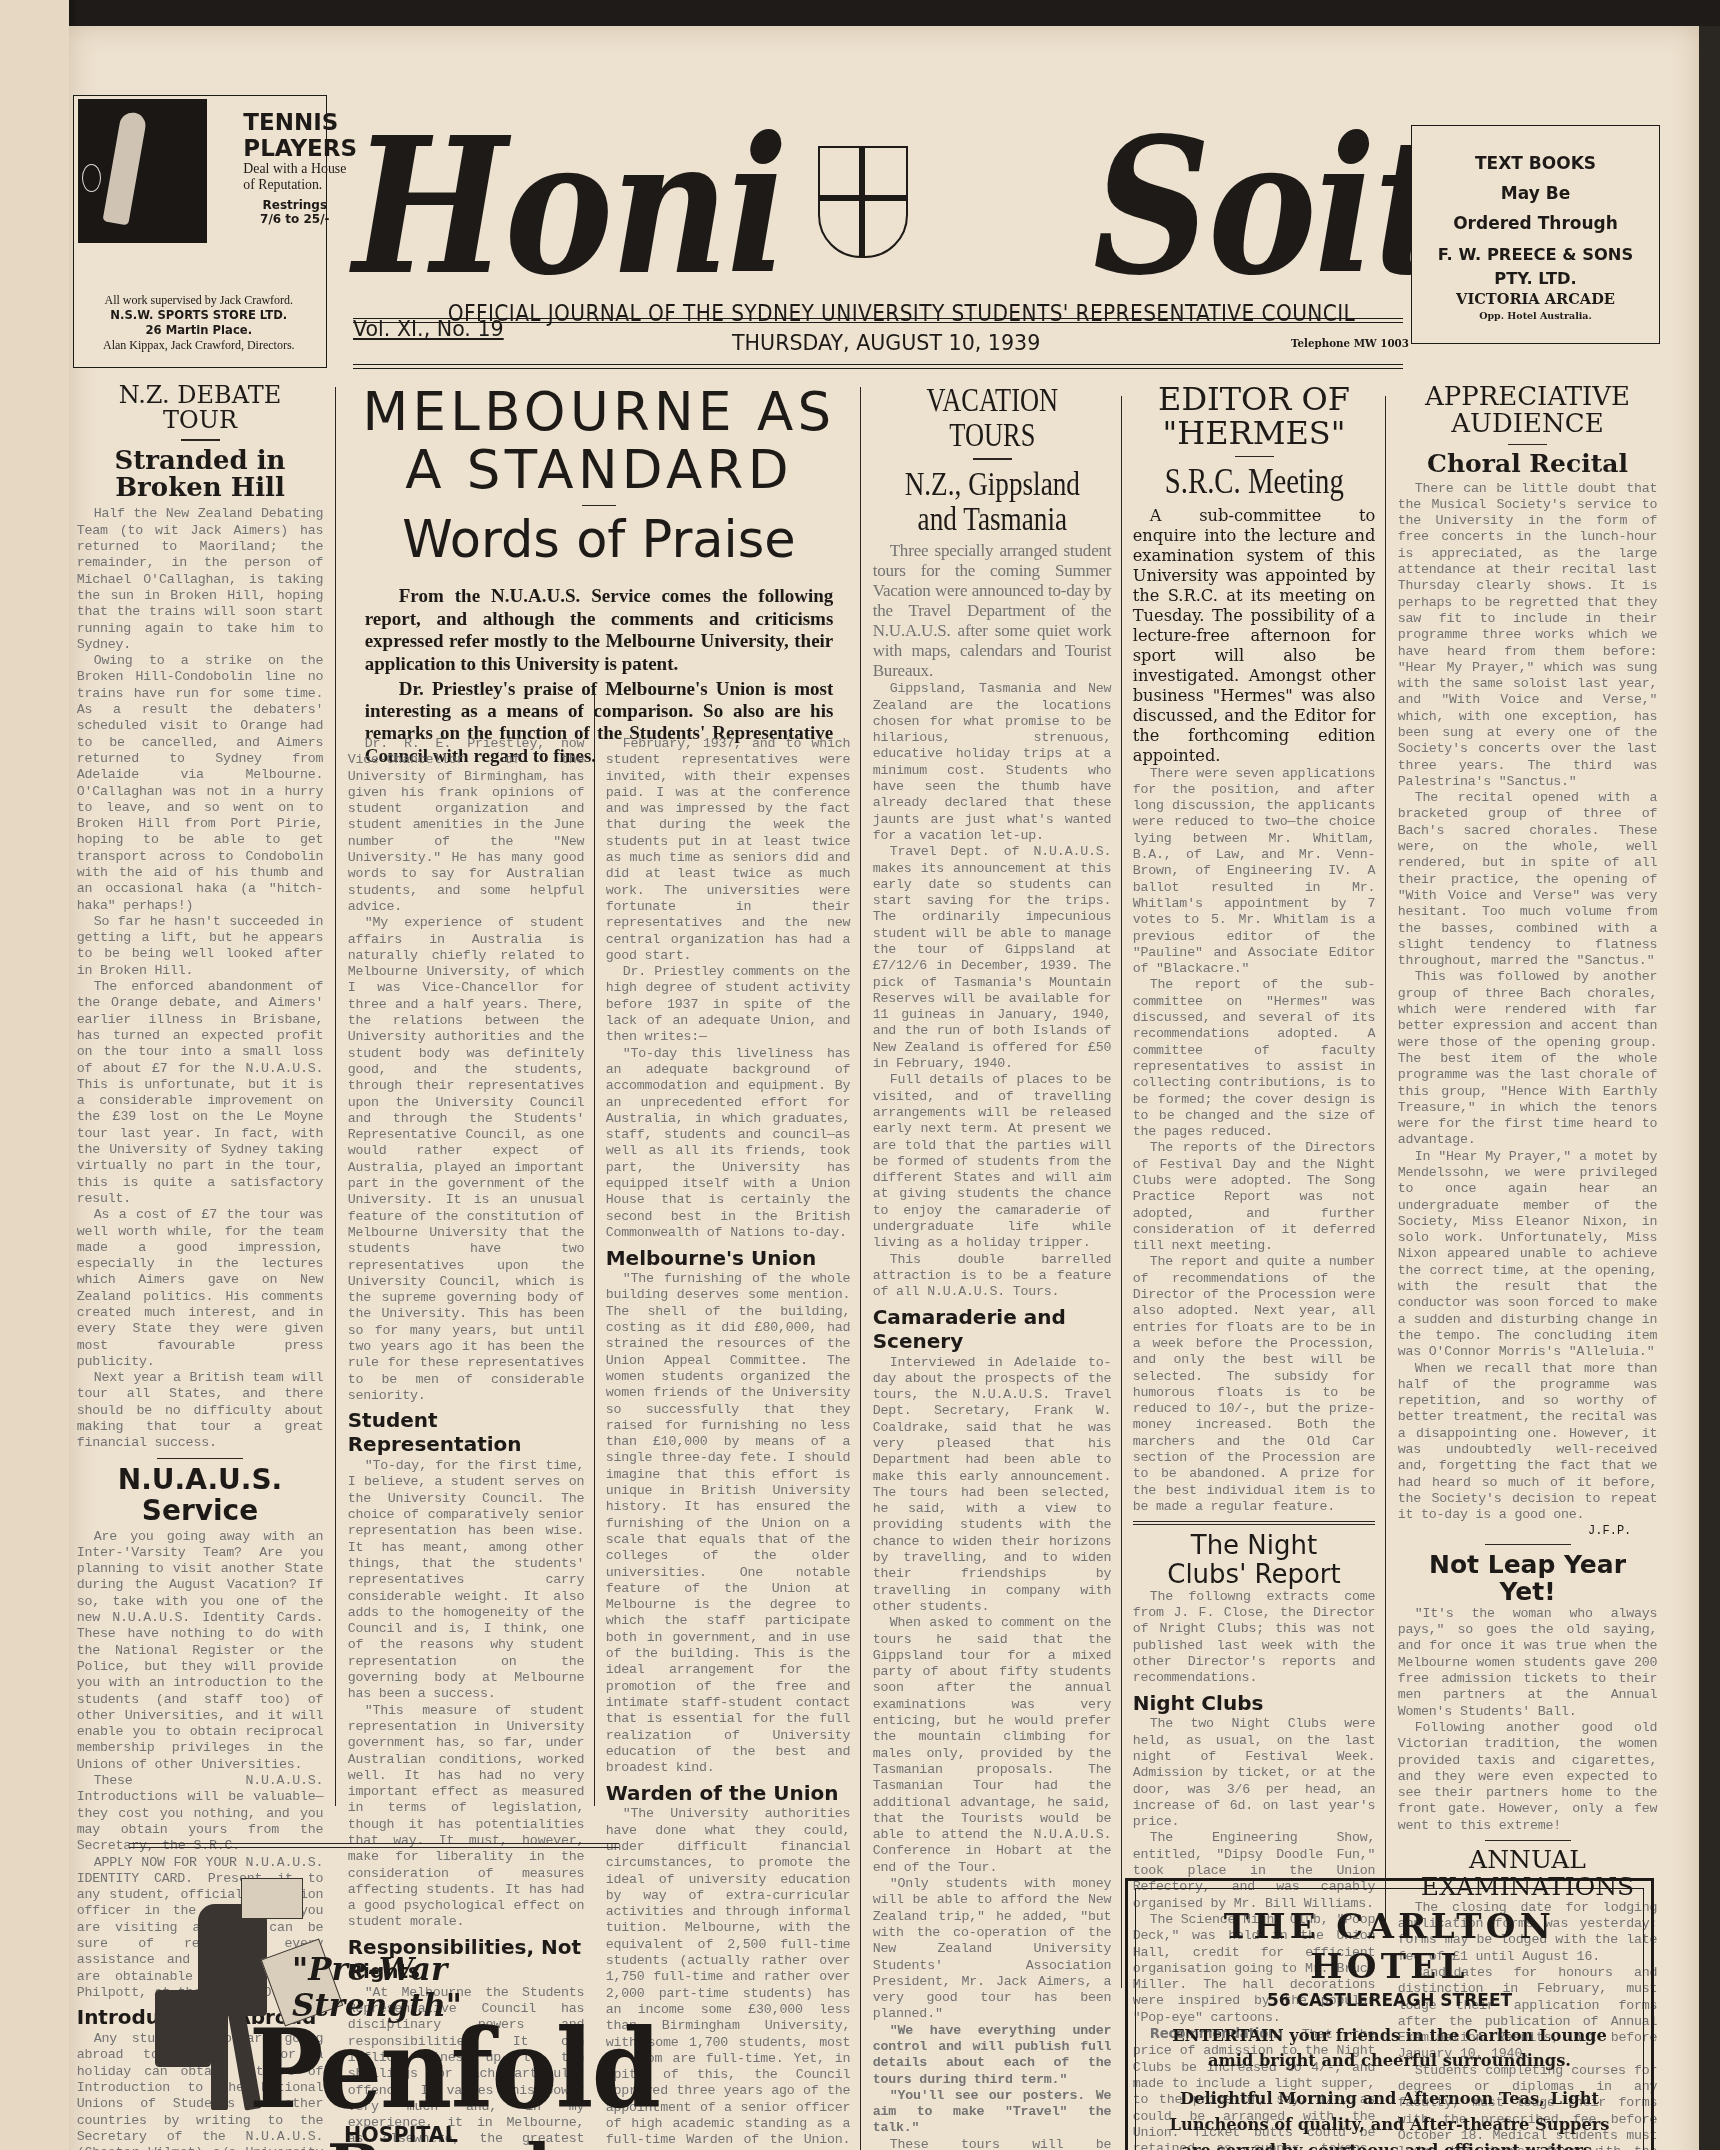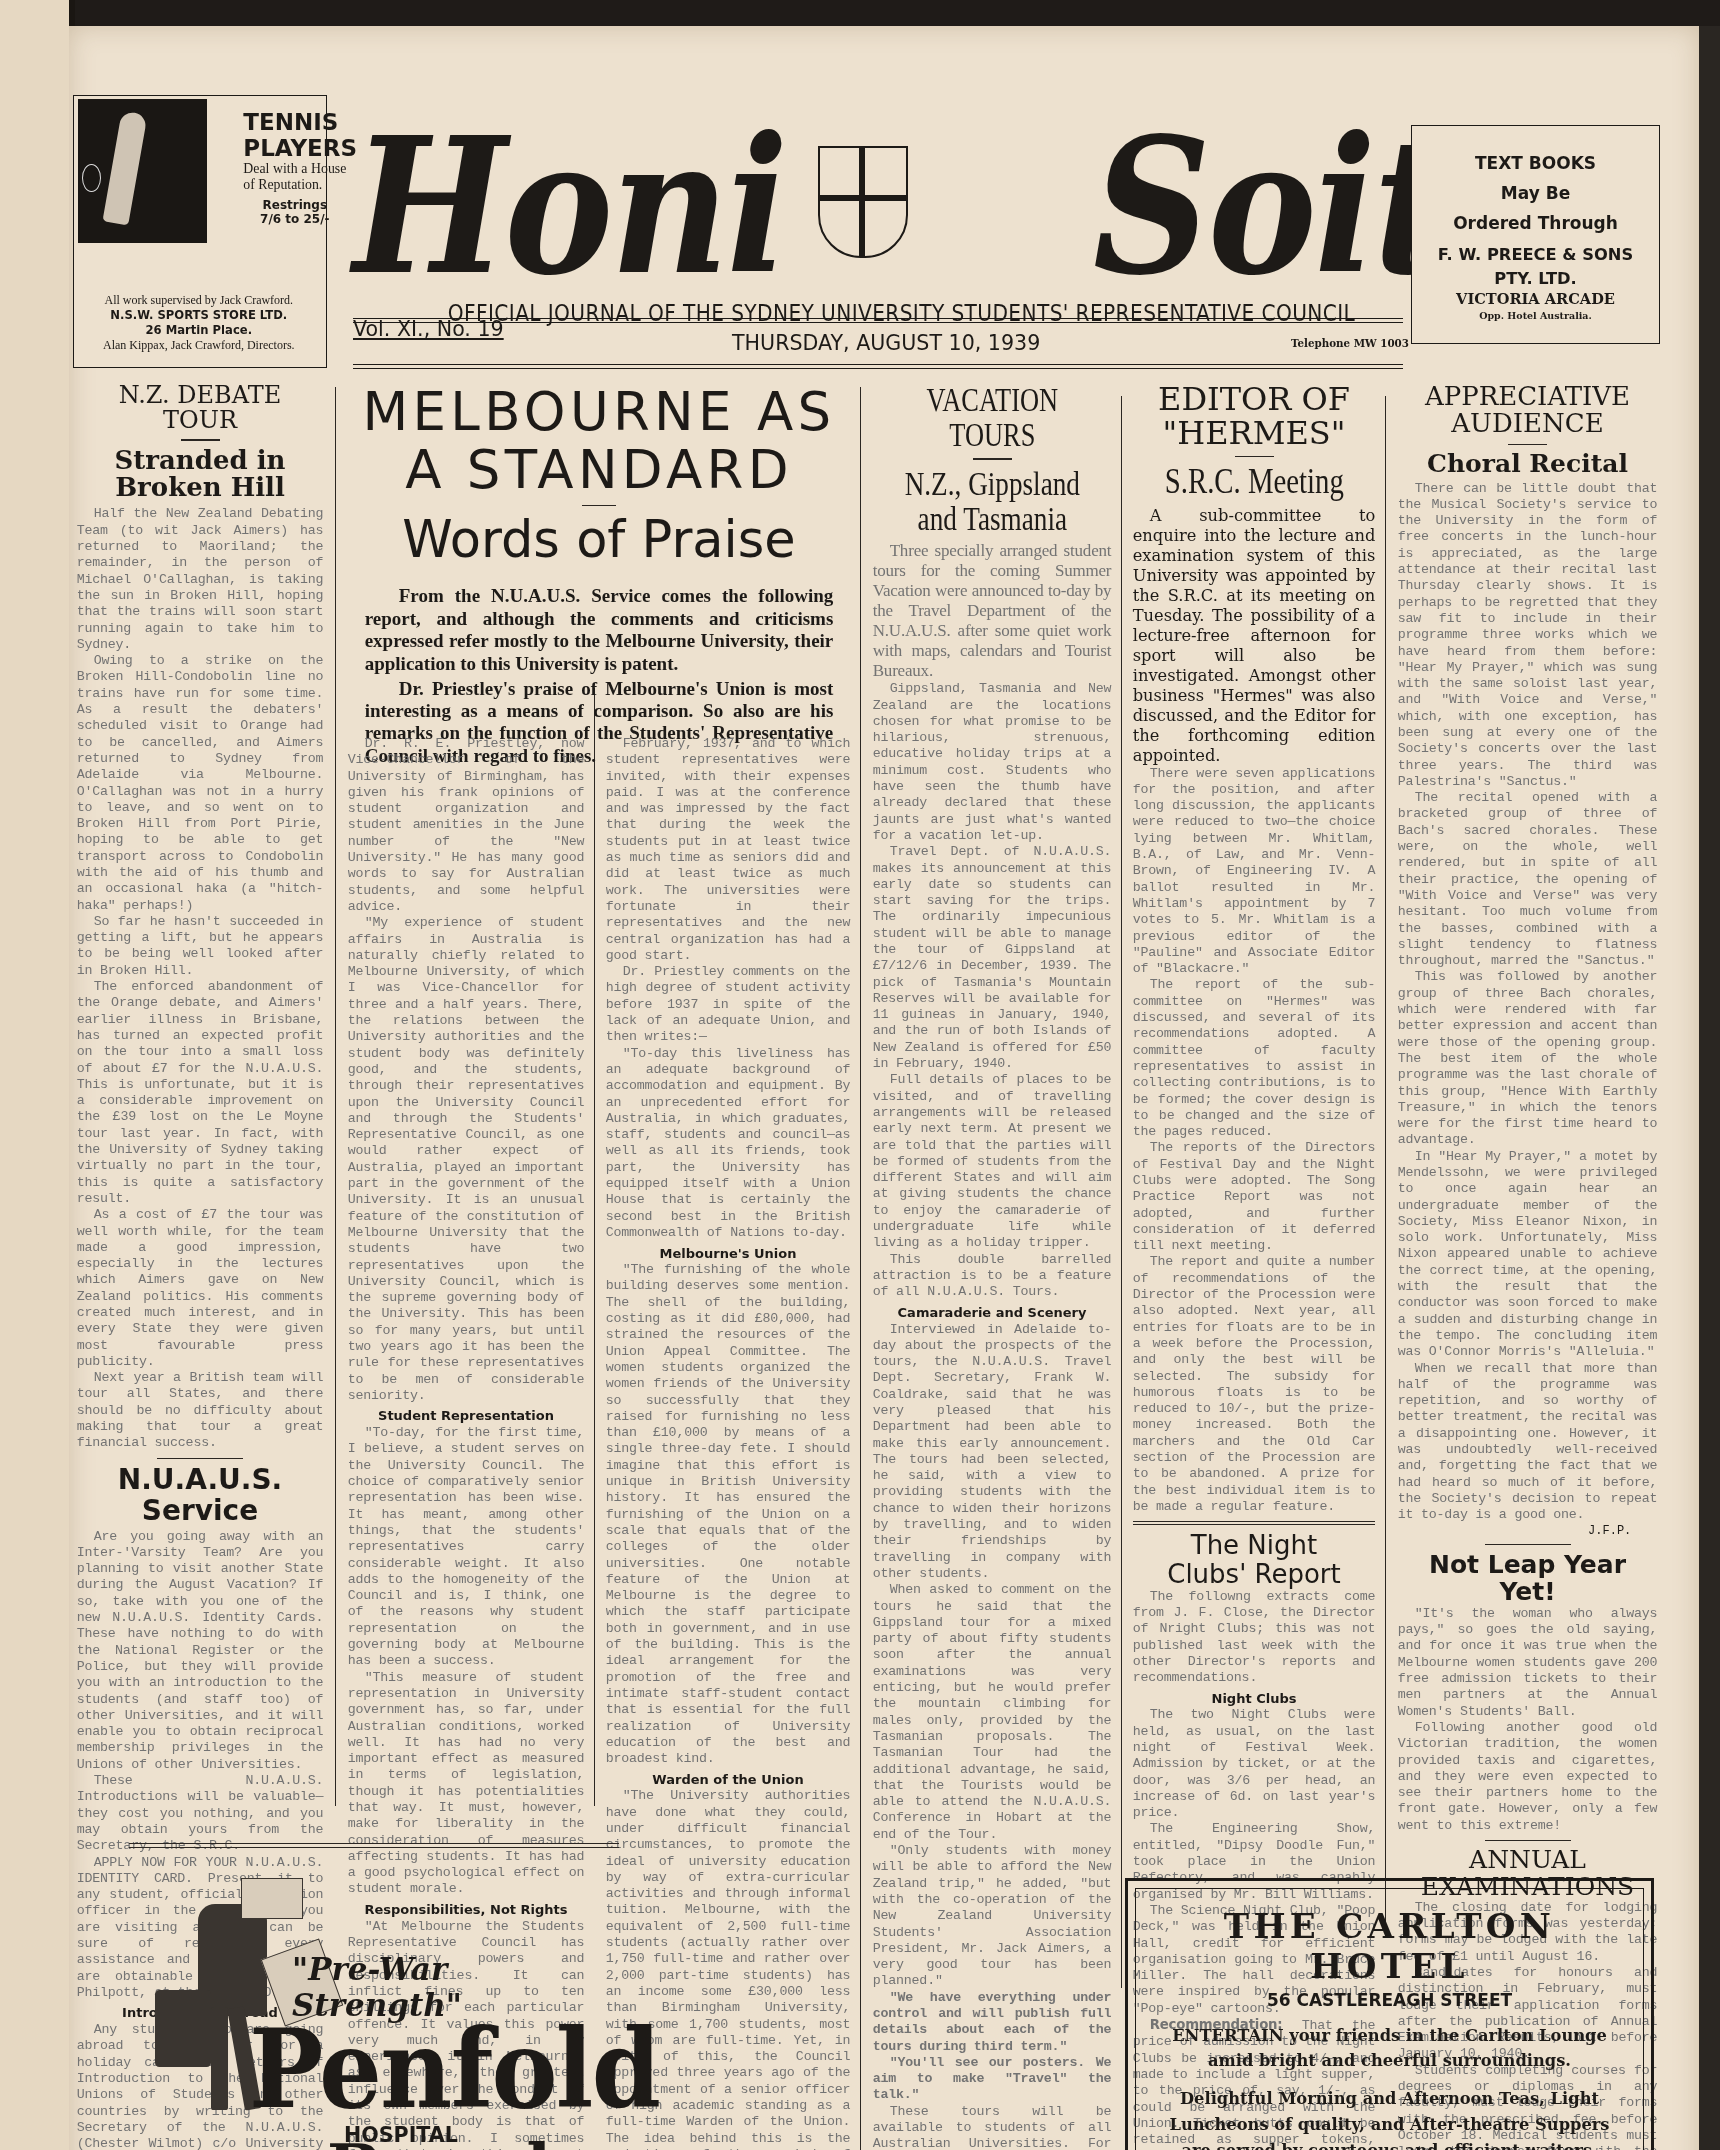--- a/index.html
+++ b/index.html
@@ -24,21 +24,21 @@
   .col{position:absolute;top:357px;box-sizing:border-box;padding:0 7.7px;}
   .vline{position:absolute;width:1.3px;background:#2b2622;}
   .hd-serif{font-family:"DejaVu Serif",serif;text-align:center;line-height:1.05;}
   .hd-sans{font-family:"DejaVu Sans",sans-serif;text-align:center;line-height:1.1;}
   .hd-cond{font-family:"Liberation Serif",serif;text-align:center;line-height:1.05;transform:scaleX(.8);}
   .body{font-family:"Liberation Mono","DejaVu Sans Mono",monospace;font-size:13.3px;line-height:16.3px;text-align:justify;
         color:#737373;letter-spacing:-0.2px;}
   .body p{margin:0;text-indent:17px;}
   .lead{font-family:"Liberation Serif",serif;font-size:19px;line-height:22.4px;font-weight:bold;text-align:justify;}
   .lead p{margin:0 0 2.6px 0;text-indent:34px;}
-  .subhd{font-family:"DejaVu Sans",sans-serif;font-weight:bold;text-align:center;font-size:13px;margin:4.3px 0 1.7px;}
+  .subhd{font-family:"DejaVu Sans",sans-serif;font-weight:bold;font-size:20px;margin:4.3px 0 1.7px;}
   .shortrule{width:86px;height:1.3px;background:#2b2622;margin:6px auto;}
   .doubler{border-top:1.3px solid #2b2622;border-bottom:1.3px solid #2b2622;height:2.2px;margin:6px 0;}
   .bigad{font-family:"DejaVu Serif",serif;font-weight:900;}
   .photo{background:#1a1714;position:relative;overflow:hidden;}
   .photo .fig{position:absolute;left:34px;top:13px;width:26px;height:112px;background:#cfc4b4;border-radius:13px 13px 4.3px 4.3px;transform:rotate(10deg);}
   .photo .racket{position:absolute;left:4.3px;top:65px;width:17px;height:26px;border:1.7px solid #ddd;border-radius:50%;}
   .porter{position:absolute;background:#3a3530;border-radius:17px 17px 4.3px 4.3px;}
 </style>
 </head>
 <body>

